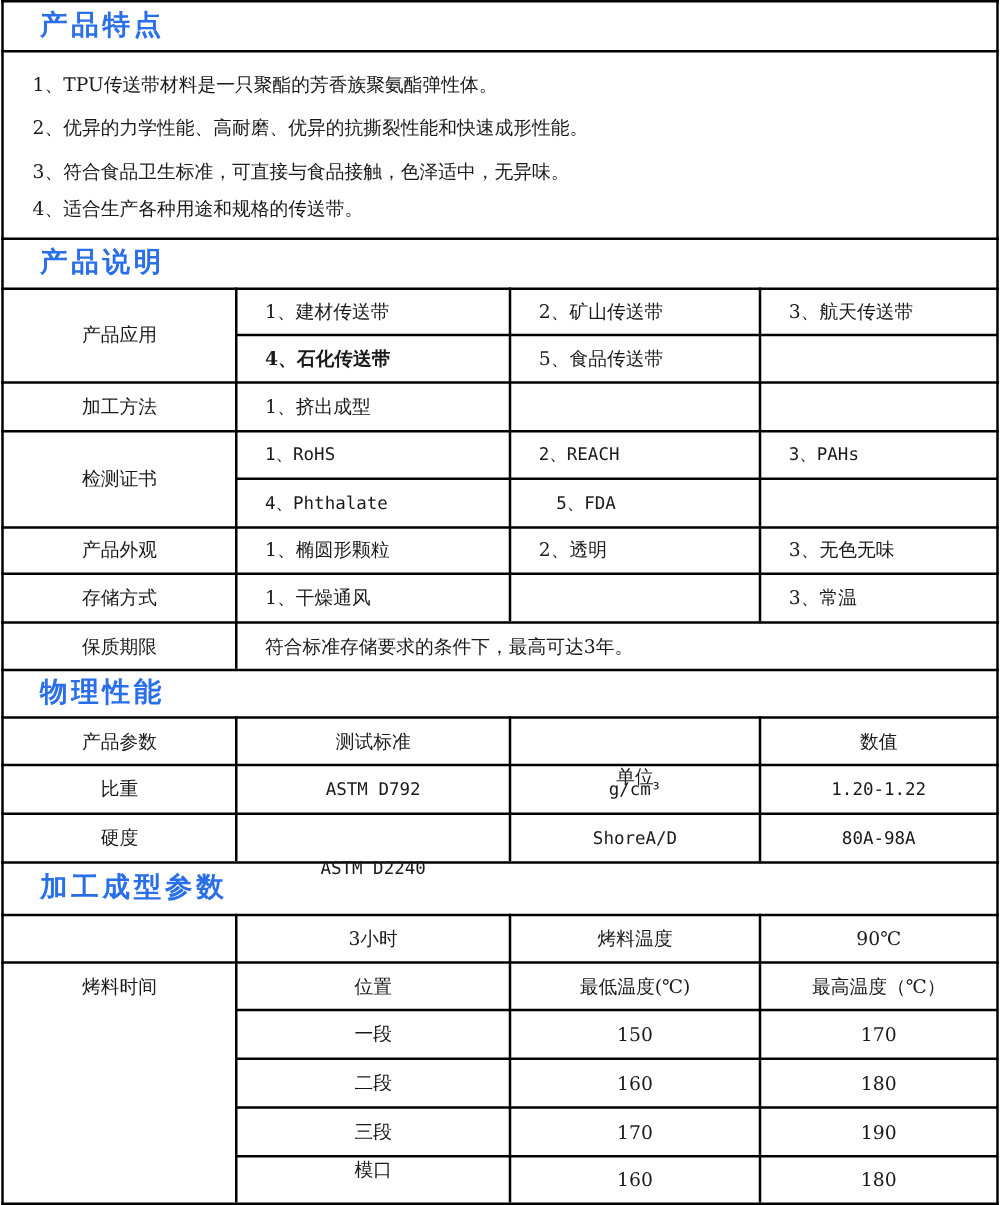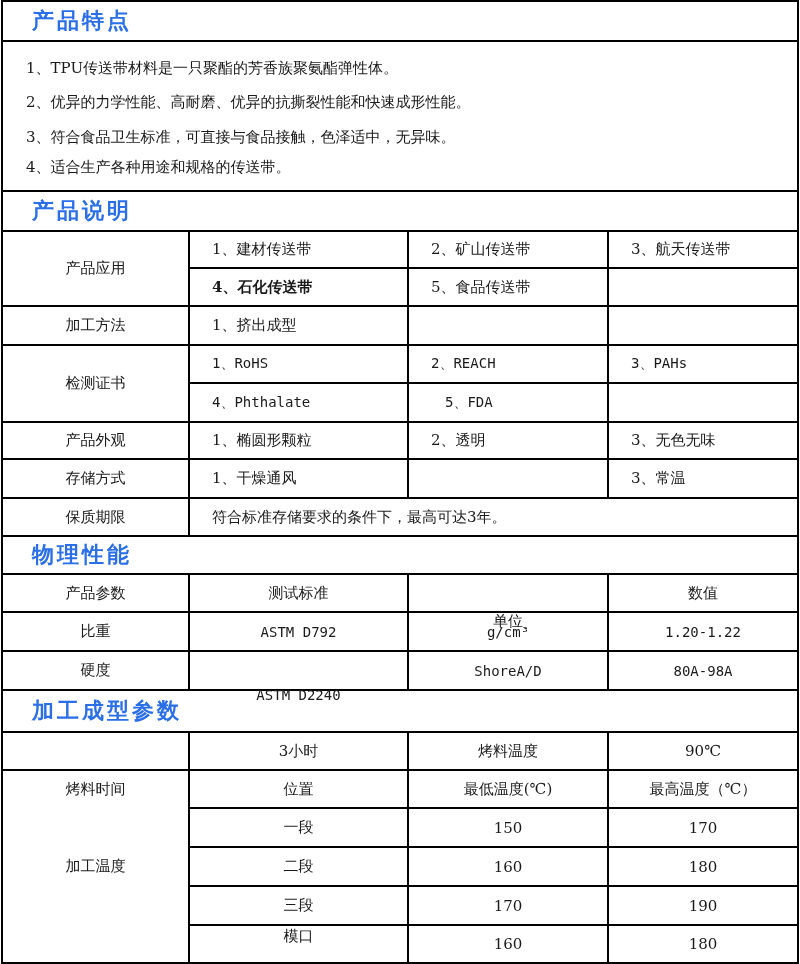--- a/index.html
+++ b/index.html
@@ -115,21 +115,20 @@
   <div class="cell c mono" style="left:409px;top:652px;width:198px;height:37px;">ShoreA/D</div>
   <div class="cell c mono" style="left:609px;top:652px;width:188px;height:37px;">80A-98A</div>
 
   <div class="heading" style="top:691px;">加工成型参数</div>
 
   <div class="cell c" style="left:3px;top:733px;width:185px;height:36px;margin-top:38px;">烤料时间</div>
   <div class="cell c" style="left:190px;top:733px;width:217px;height:36px;">3小时</div>
   <div class="cell c" style="left:409px;top:733px;width:198px;height:36px;">烤料温度</div>
   <div class="cell c" style="left:609px;top:733px;width:188px;height:36px;">90℃</div>
 
-  <div class="cell c" style="left:3px;top:771px;width:185px;height:191px;">加工温度</div>
 
   <div class="cell c" style="left:190px;top:771px;width:217px;height:36px;">位置</div>
   <div class="cell c" style="left:409px;top:771px;width:198px;height:36px;">最低温度(℃)</div>
   <div class="cell c" style="left:609px;top:771px;width:188px;height:36px;">最高温度（℃）</div>
 
   <div class="cell c" style="left:190px;top:809px;width:217px;height:37px;">一段</div>
   <div class="cell c" style="left:409px;top:809px;width:198px;height:37px;">150</div>
   <div class="cell c" style="left:609px;top:809px;width:188px;height:37px;">170</div>
 
   <div class="cell c" style="left:190px;top:848px;width:217px;height:37px;">二段</div>

